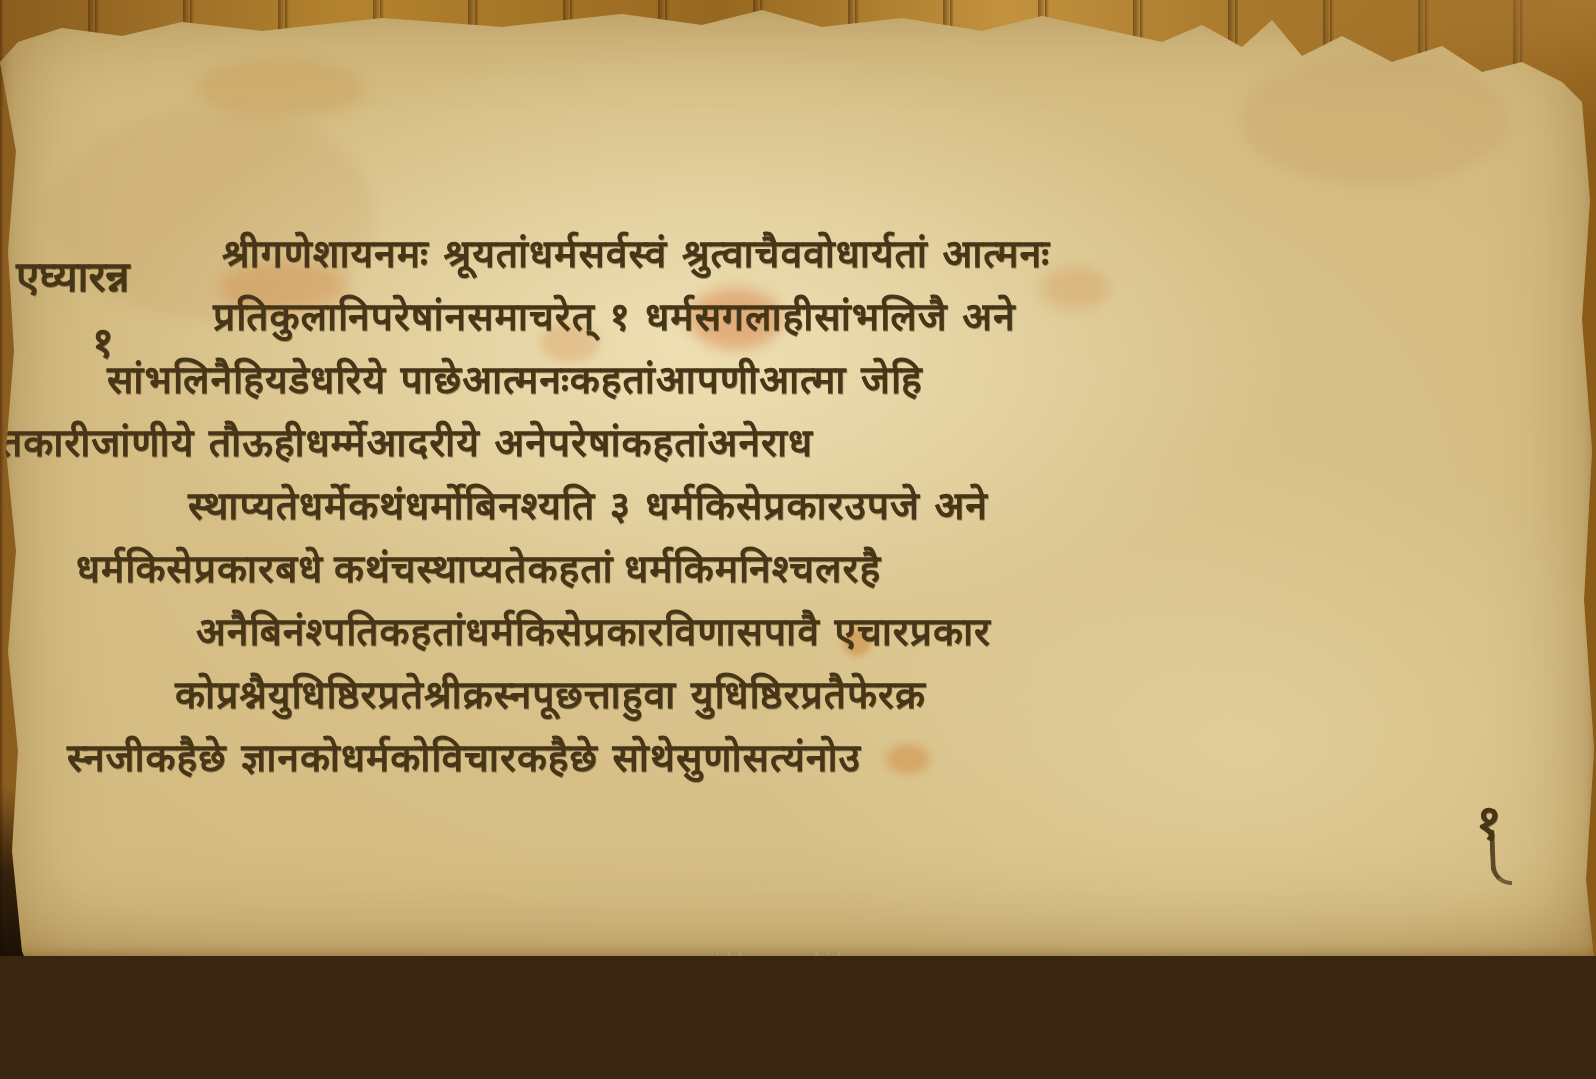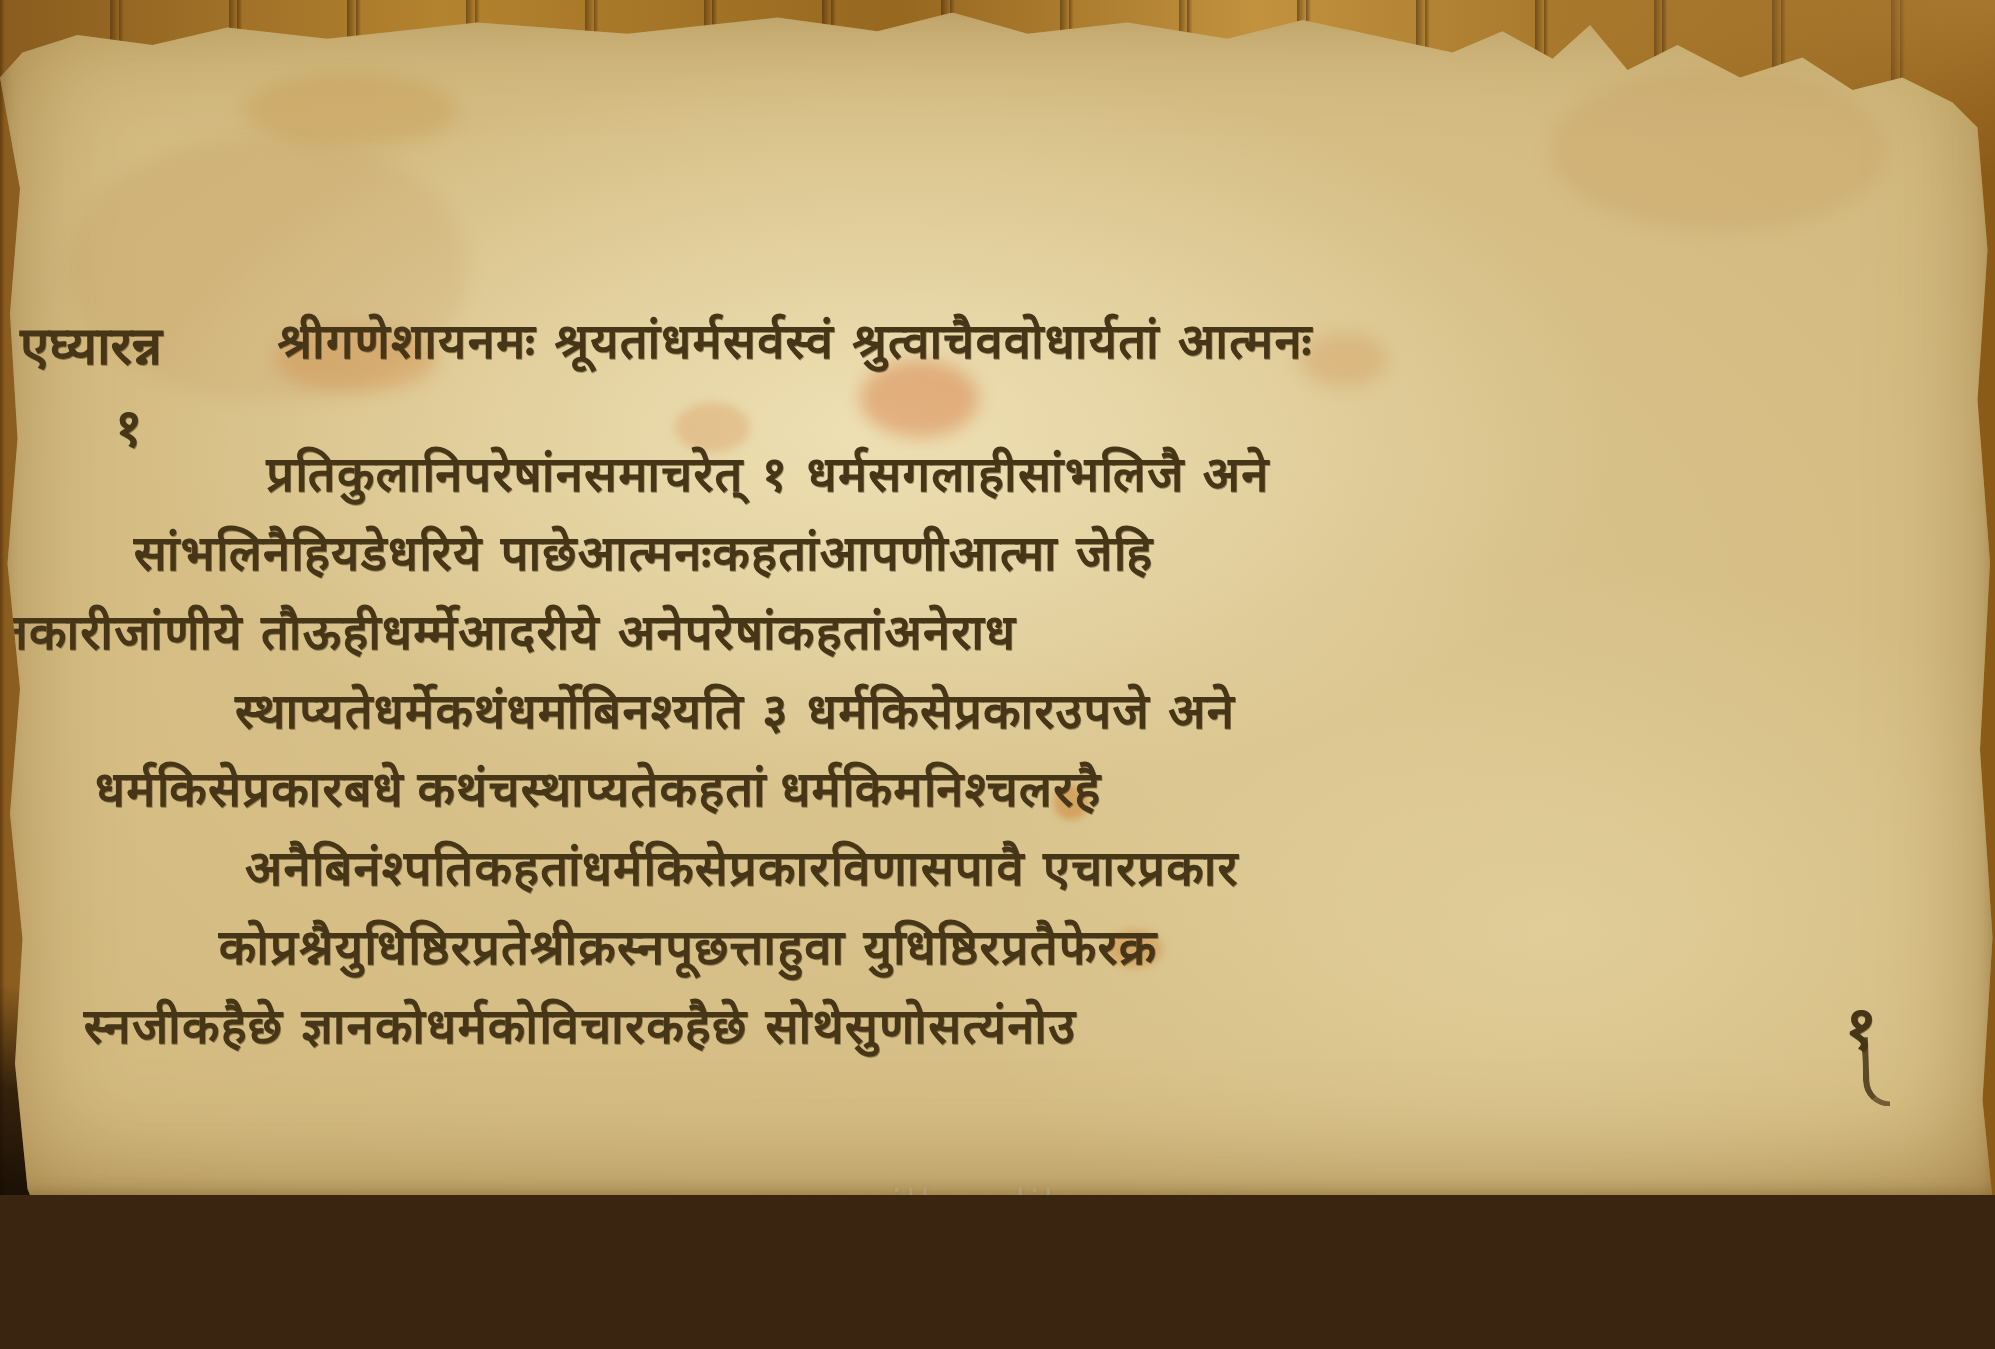--- a/index.html
+++ b/index.html
@@ -53,27 +53,27 @@
   .s4{left:1040px;top:266px;width:70px;height:44px;background:rgba(200,120,45,0.22);}
   .s5{left:843px;top:628px;width:28px;height:28px;background:rgba(205,122,40,0.45);filter:blur(3px);}
   .s6{left:886px;top:744px;width:44px;height:30px;background:rgba(205,122,40,0.38);filter:blur(4px);}
   .s7{left:55px;top:110px;width:320px;height:210px;background:rgba(172,122,60,0.10);}
   .s8{left:1240px;top:55px;width:270px;height:130px;background:rgba(182,122,55,0.14);}
   .s9{left:540px;top:322px;width:60px;height:40px;background:rgba(205,110,40,0.22);filter:blur(4px);}
   
   .ink{color:#463517;text-shadow:0.6px 0.8px 0 rgba(55,40,12,0.45);}
   .margin-label{position:absolute;left:16px;top:246px;font-size:42px;font-weight:700;white-space:nowrap;}
   .margin-num{position:absolute;left:92px;top:312px;font-size:42px;font-weight:700;}
-  .text-block{position:absolute;left:0;top:244px;width:1596px;}
+  .text-block{position:absolute;left:0;top:224px;width:1596px;}
   .line{
     font-size:39px;font-weight:700;height:63px;line-height:60px;
     white-space:nowrap;letter-spacing:1px;
   }
   .line:nth-child(1){padding-left:222px;}
-  .line:nth-child(2){padding-left:213px;margin-top:44px;}
+  .line:nth-child(2){padding-left:213px;}
   .line:nth-child(3){padding-left:107px;}
   .line:nth-child(4){}
   .line:nth-child(5){padding-left:188px;}
   .line:nth-child(6){padding-left:76px;font-family:Liberation Serif, serif;}
   .line:nth-child(7){padding-left:196px;}
   .line:nth-child(8){padding-left:175px;}
   .line:nth-child(9){padding-left:67px;}
   .line:nth-child(10){padding-left:115px;font-family:Liberation Serif, serif;}
   .end-mark{position:absolute;left:1476px;top:788px;font-size:48px;font-weight:700;transform:rotate(6deg);}
   .end-mark::after{

